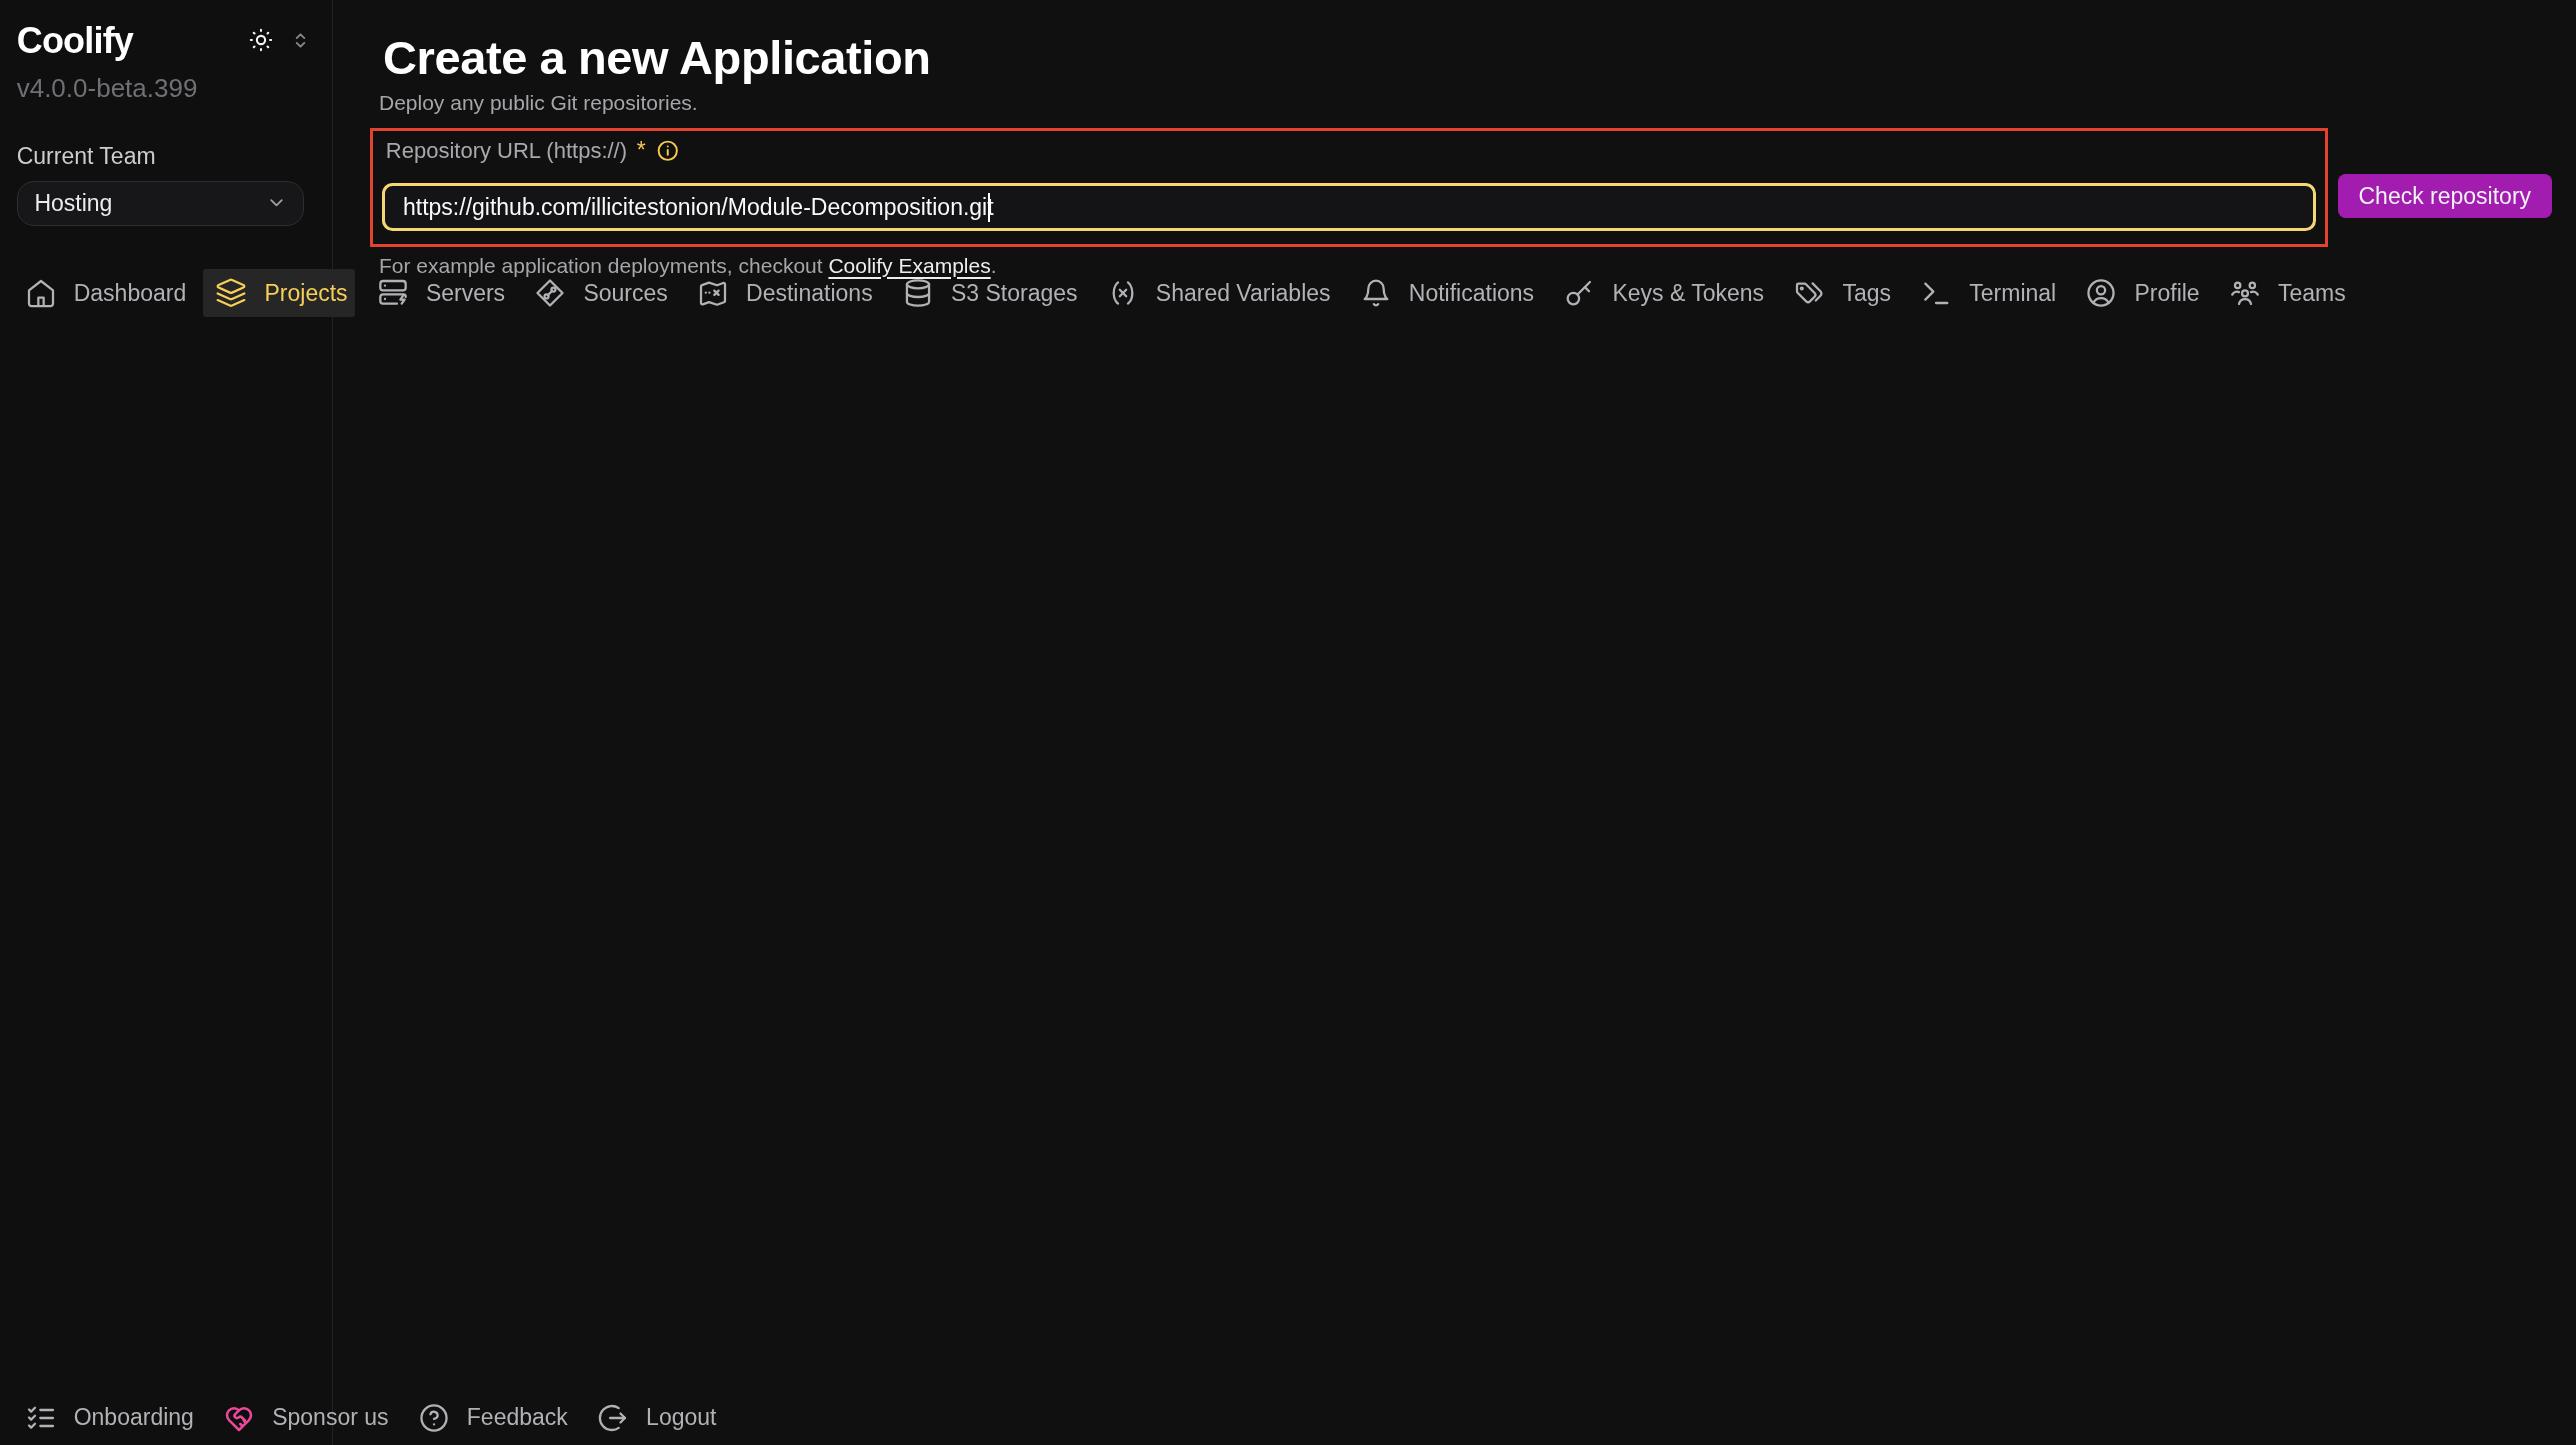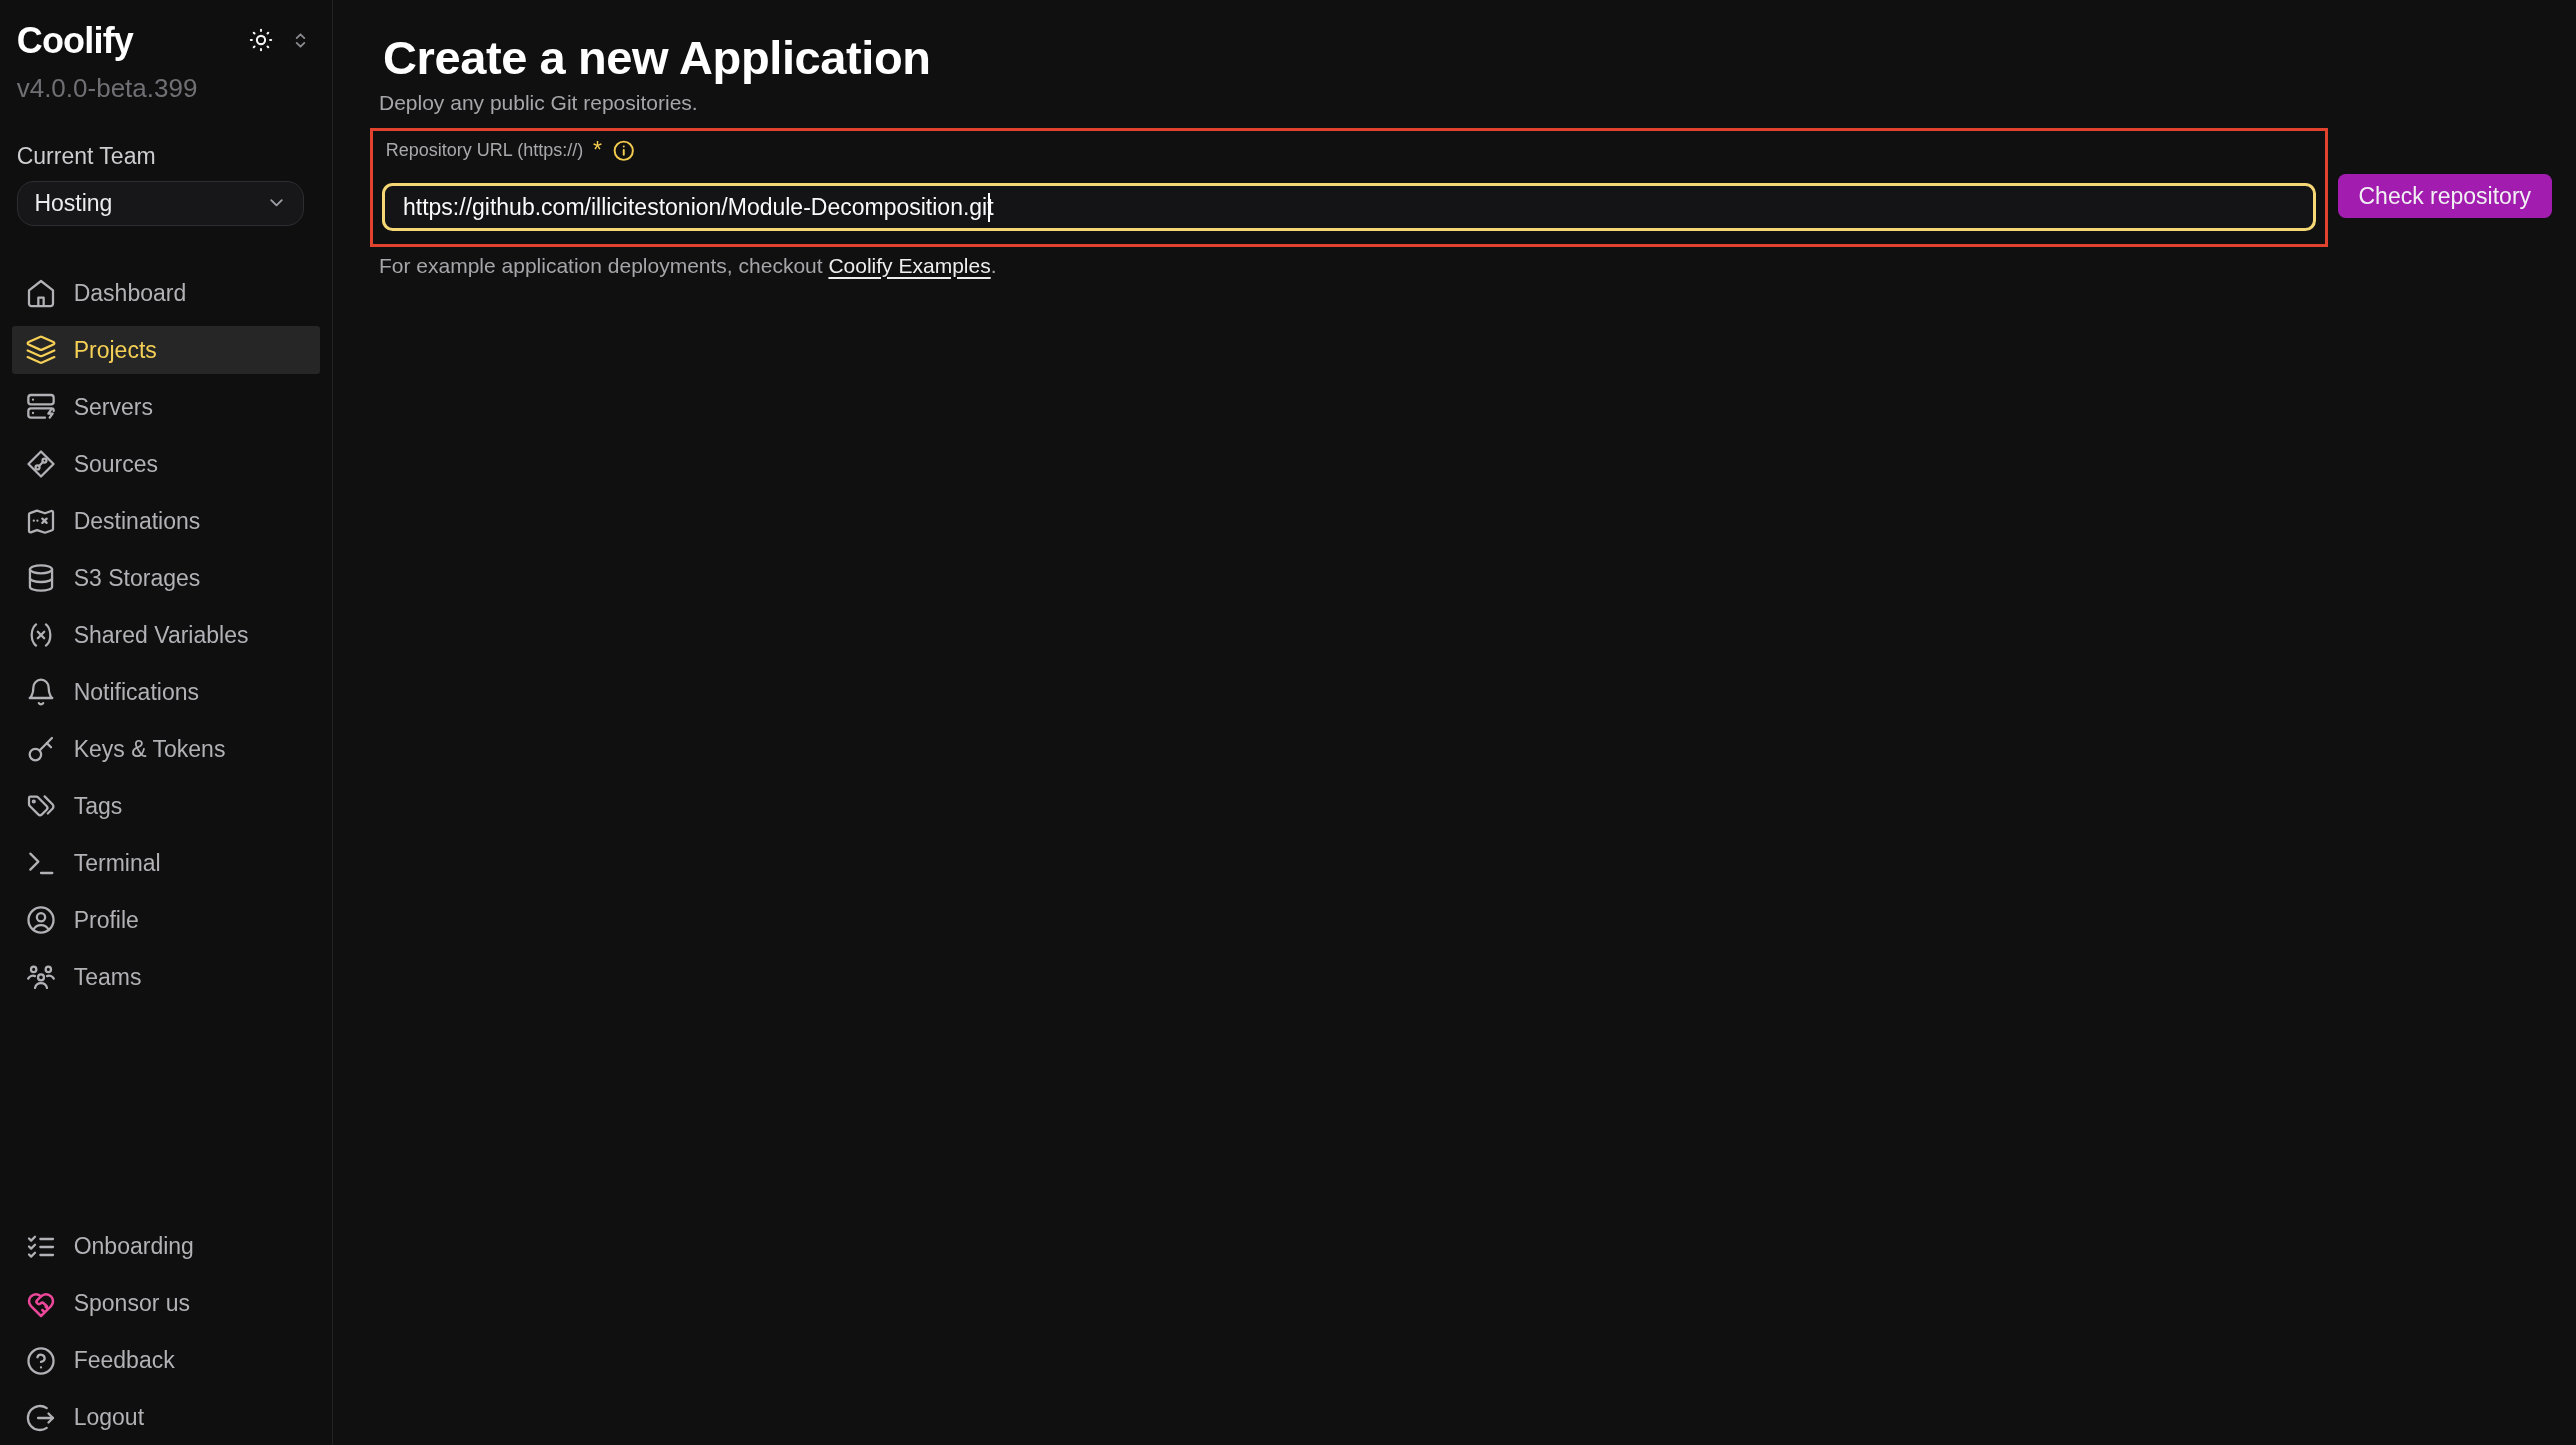--- a/index.html
+++ b/index.html
@@ -36,21 +36,21 @@
   .team-label { margin-top: 39px; font-size: 23px; color: #cdcdd0; }
   .team-select {
     margin-top: 11.4px; height: 45px; width: 100%;
     background: #17171a; border: 1.5px solid #2e2e32; border-radius: 17px;
     display: flex; align-items: center; justify-content: space-between;
     padding: 0 15px 0 16.7px; cursor: pointer;
   }
   .team-select-value { font-size: 23px; color: #ececee; }
   .team-select svg { color: #9ca0a6; }
 
-  .nav { display: flex; flex-direction: column; gap: 9px; padding: 0 12px; margin-top: 43px; }
+  .nav { display: flex; gap: 9px; padding: 0 12px; margin-top: 43px; }
   .nav-bottom { margin-top: 0; margin-bottom: 4.5px; }
   .spacer { flex: 1; }
   .nav-item {
     height: 48px; display: flex; align-items: center; gap: 16.7px;
     padding: 0 7.6px 0 12px; border-radius: 3px;
     color: #b2b2b6; font-size: 23px; cursor: pointer; white-space: nowrap;
   }
   .nav-item .nav-icon { width: 33px; height: 33px; display: flex; align-items: center; justify-content: center; flex: none; }
   .nav-item svg { width: 32px; height: 32px; }
   .nav-item.active { background: #262627; color: #f6d056; }
@@ -63,21 +63,21 @@
     color: #ffffff; line-height: 53px;
   }
   .subtitle { margin: 4.5px 0 0 0; font-size: 21px; color: #a6a6aa; line-height: 27px; }
 
   .annotation-box {
     margin: 12px 0 0 -9px; width: 1958px;
     border: 3.8px solid #e2432e;
     padding: 6.8px 9px 13px 9px;
   }
   .field-label-row { display: flex; align-items: center; gap: 9.8px; padding-left: 3.8px; height: 27px; }
-  .field-label { font-size: 18px; color: #a9a9ad; }
+  .field-label { font-size: 22px; color: #a9a9ad; }
   .required { color: #f2cb4e; font-size: 23px; }
   .info { color: #f2cb4e; display: flex; }
 
   .repo-input-wrap { position: relative; margin-top: 19px; }
   .repo-input {
     width: 100%; height: 48px;
     background: #141416; color: #fafafa;
     border: 3px solid #f6d775; border-radius: 10.6px;
     font-size: 23px; font-family: "Liberation Sans", "DejaVu Sans", sans-serif;
     padding: 0 18px; outline: none;

